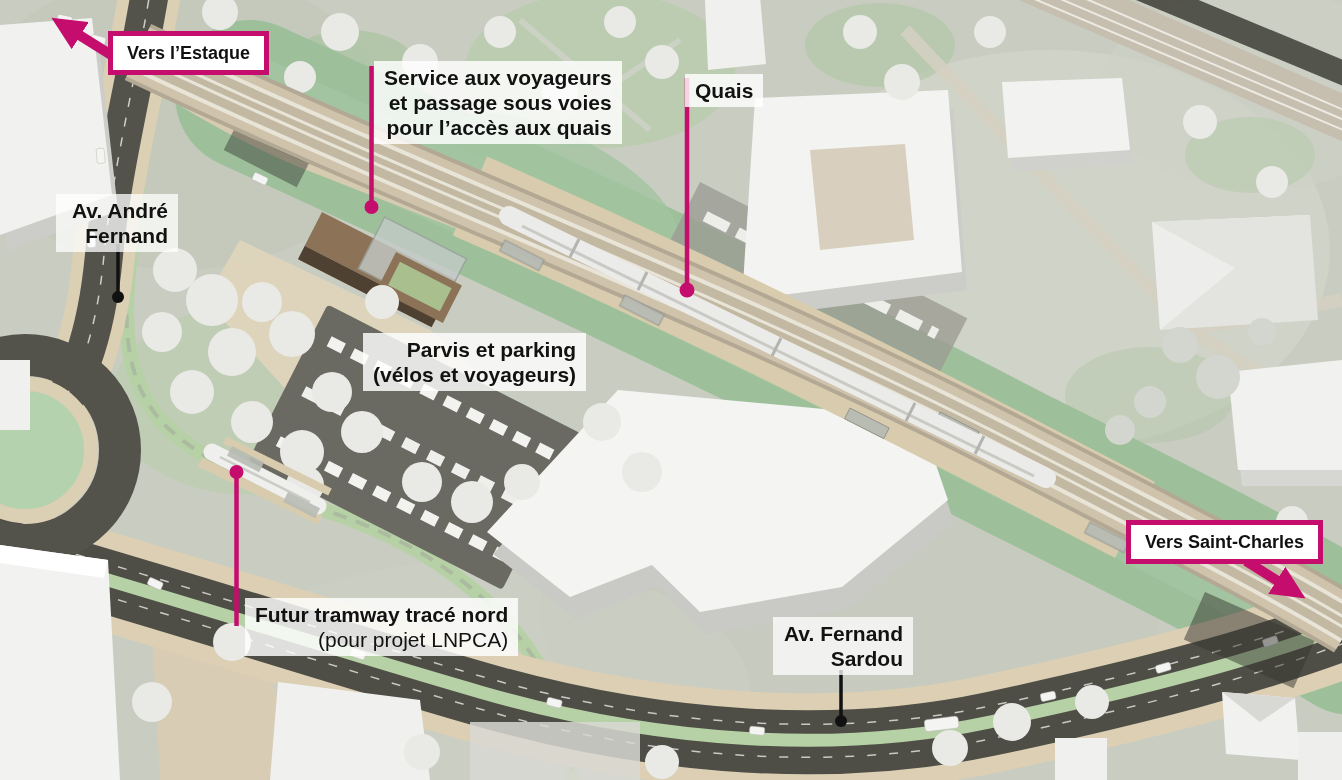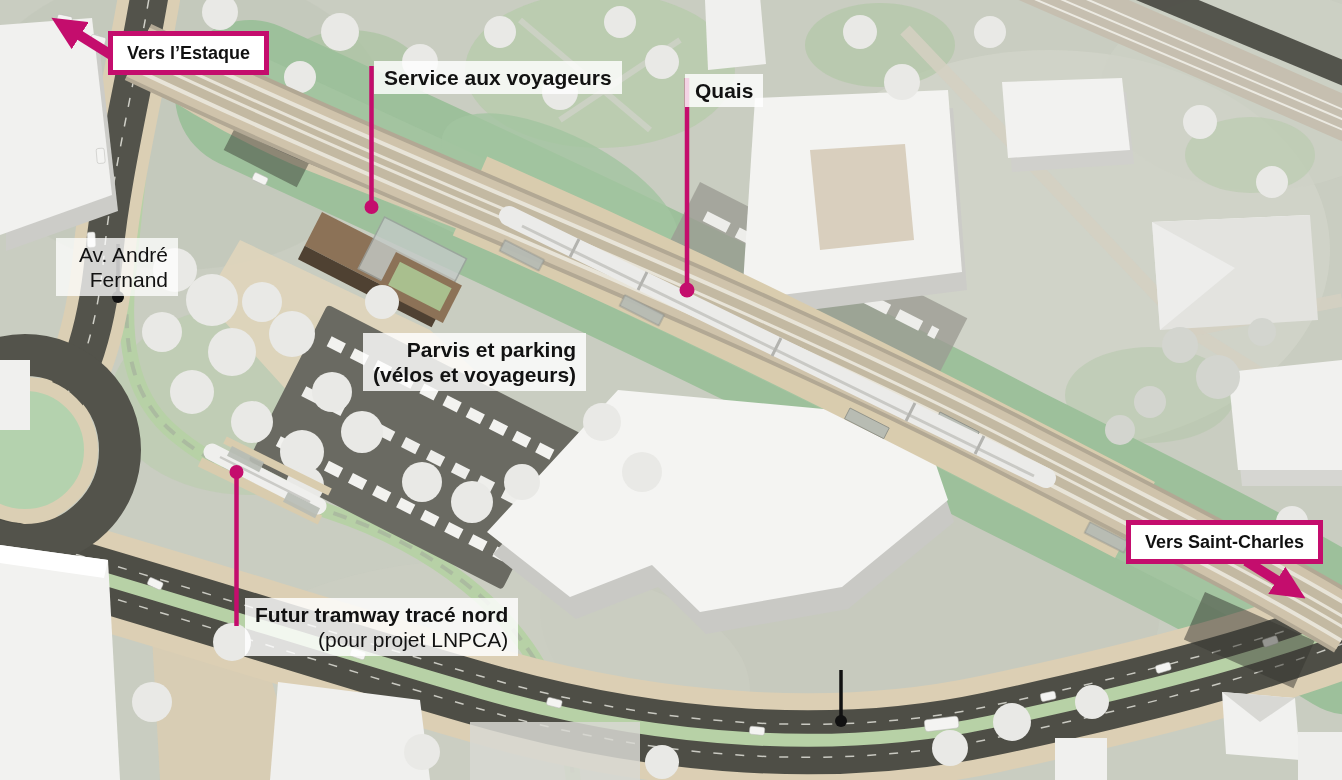--- a/index.html
+++ b/index.html
@@ -13,21 +13,21 @@
   .lbl{
     position:absolute;
     background:rgba(255,255,255,0.82);
     color:#121212;
     font-size:21px;line-height:25px;font-weight:700;
     padding:4px 10px;
     white-space:nowrap;
   }
   .lbl .rg{font-weight:400;}
   .lbl.center{text-align:center;}
-  .lbl.road{font-weight:400;background:rgba(255,255,255,0.75);margin-top:44px;}
+  .lbl.road{font-weight:700;background:rgba(255,255,255,0.75);}
   .lbl span{display:block;text-align:right;}
   .framed{
     position:absolute;
     background:#ffffff;
     border:5px solid #c40d6d;
     color:#111;font-size:18px;line-height:26px;font-weight:700;
     padding:4px 14px;white-space:nowrap;
   }
 </style>
 </head>
@@ -310,35 +310,41 @@
     <g>
       <line x1="841" y1="670" x2="841" y2="718" stroke="#111111" stroke-width="3.5"></line>
       <circle cx="841" cy="721" r="6" fill="#111111"></circle>
     </g>
   </svg>
 
   <div class="framed" style="left:108px;top:31px;">Vers l’Estaque</div>
 
   <div class="lbl" style="left:374px;top:61px;">
     <span>Service aux voyageurs</span>
+    <span>et passage sous voies</span>
+    <span>pour l’accès aux quais</span>
   </div>
 
   <div class="lbl" style="left:685px;top:74px;text-align:center;">Quais</div>
 
   <div class="lbl road center" style="left:56px;top:194px;width:102px;">
     <span>Av. André</span>
     <span>Fernand</span>
   </div>
 
   <div class="lbl center" style="left:363px;top:333px;">
     <span>Parvis et parking</span>
     <span>(vélos et voyageurs)</span>
   </div>
 
   <div class="lbl" style="left:245px;top:574px;margin-top:24px;">
     <span>Futur tramway tracé nord</span>
     <span class="rg">(pour projet LNPCA)</span>
   </div>
 
+  <div class="lbl road center" style="left:773px;top:617px;width:120px;">
+    <span>Av. Fernand</span>
+    <span>Sardou</span>
+  </div>
 
   <div class="framed" style="left:1126px;top:520px;">Vers Saint-Charles</div>
 
 </div>
 
 </body></html>

